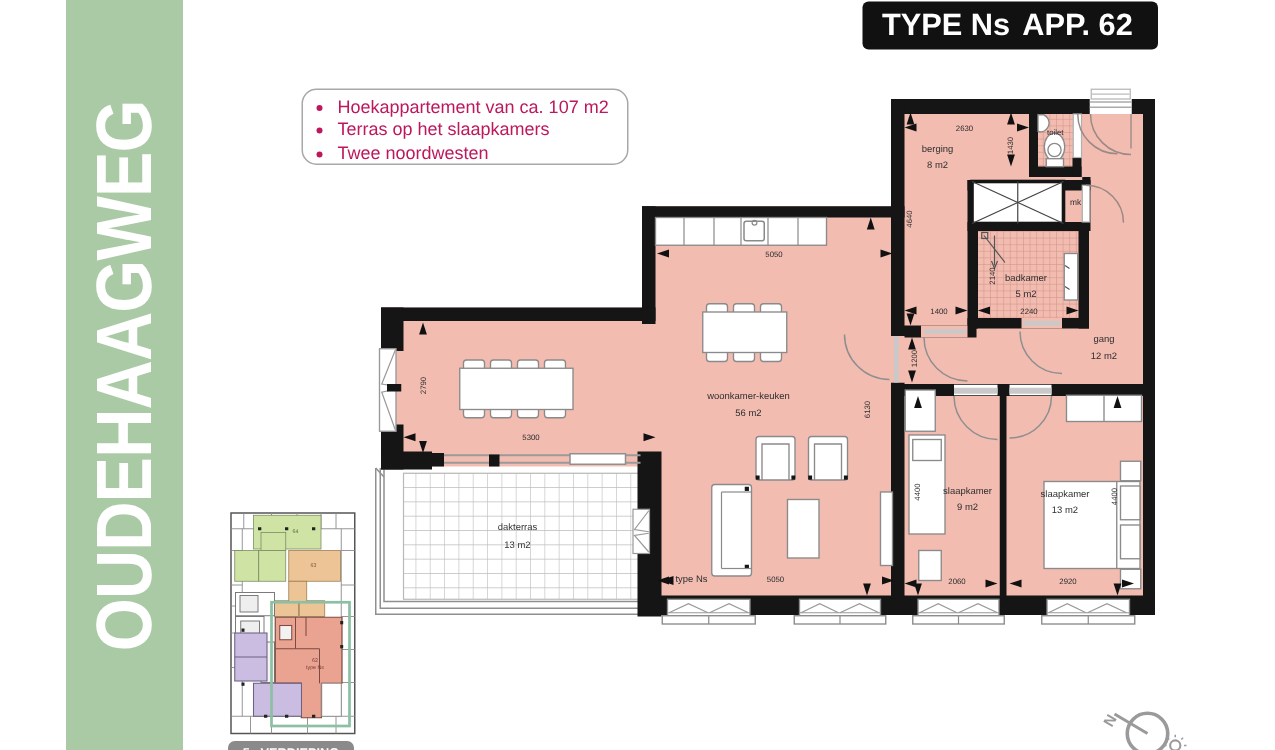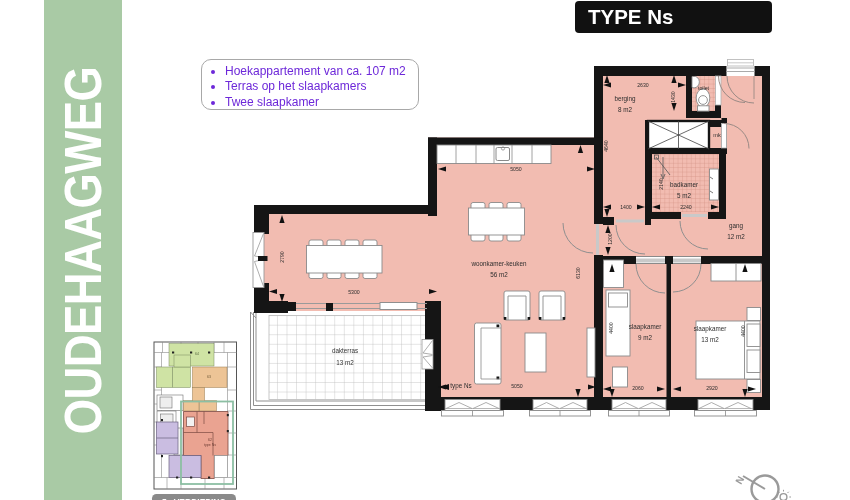--- a/index.html
+++ b/index.html
@@ -6,41 +6,42 @@
     font-family:"Liberation Sans", sans-serif;}
   #page{position:relative;width:850px;height:352px;padding-left:24px;}
   .band{position:absolute;left:44px;top:0;width:78px;height:500px;background:#a9caa5;}
   .typebox{position:absolute;left:575px;top:1px;width:197px;height:32px;background:#111111;
     border-radius:4px;color:#ffffff;font-weight:bold;font-size:20.5px;display:flex;
     align-items:center;}
   .typebox span{white-space:nowrap;}
   .typebox .t1{margin-left:13px;}
   .typebox .t2{margin-left:8px;}
   .bullets{position:absolute;left:201px;top:59px;width:216px;height:49px;background:#ffffff;
-    border:1.4px solid #a8a8a8;border-radius:10px;font-size:12px;color:#6d28d9;}
+    border:1.4px solid #a8a8a8;border-radius:10px;font-size:12px;color:#be185d;}
   .bullets ul{margin:3.5px 0 0 0;padding-left:23px;}
   .bullets li{list-style:disc;line-height:15.5px;}
   svg{position:absolute;left:0;top:0;}
   text{font-family:"Liberation Sans", sans-serif;}
 </style>
 </head>
 <body>
 <div id="page">
 
 <div class="band"></div>
 
 <div class="typebox">
       <span class="t1">TYPE Ns</span>
+      <span class="t2">APP. 62</span>
     </div>
 
 <div class="bullets">
       <ul>
 <li>Hoekappartement van ca. 107 m2</li>
 <li>Terras op het slaapkamers</li>
-<li>Twee slaapkamer</li>
+<li>Twee noordwesten</li>
 </ul>
     </div>
 <svg width="850" height="500" viewBox="0 0 850 500">
 <defs>
   <pattern id="tilesB" width="4.4" height="4.4" patternUnits="userSpaceOnUse">
     <path d="M4.4 0H0V4.4" fill="none" stroke="#cf8f82" stroke-width="0.65"></path>
   </pattern>
   <pattern id="tilesT" width="9.55" height="9.55" patternUnits="userSpaceOnUse">
     <path d="M9.55 0H0V9.55" fill="none" stroke="#bcbcbc" stroke-width="0.8"></path>
   </pattern>

